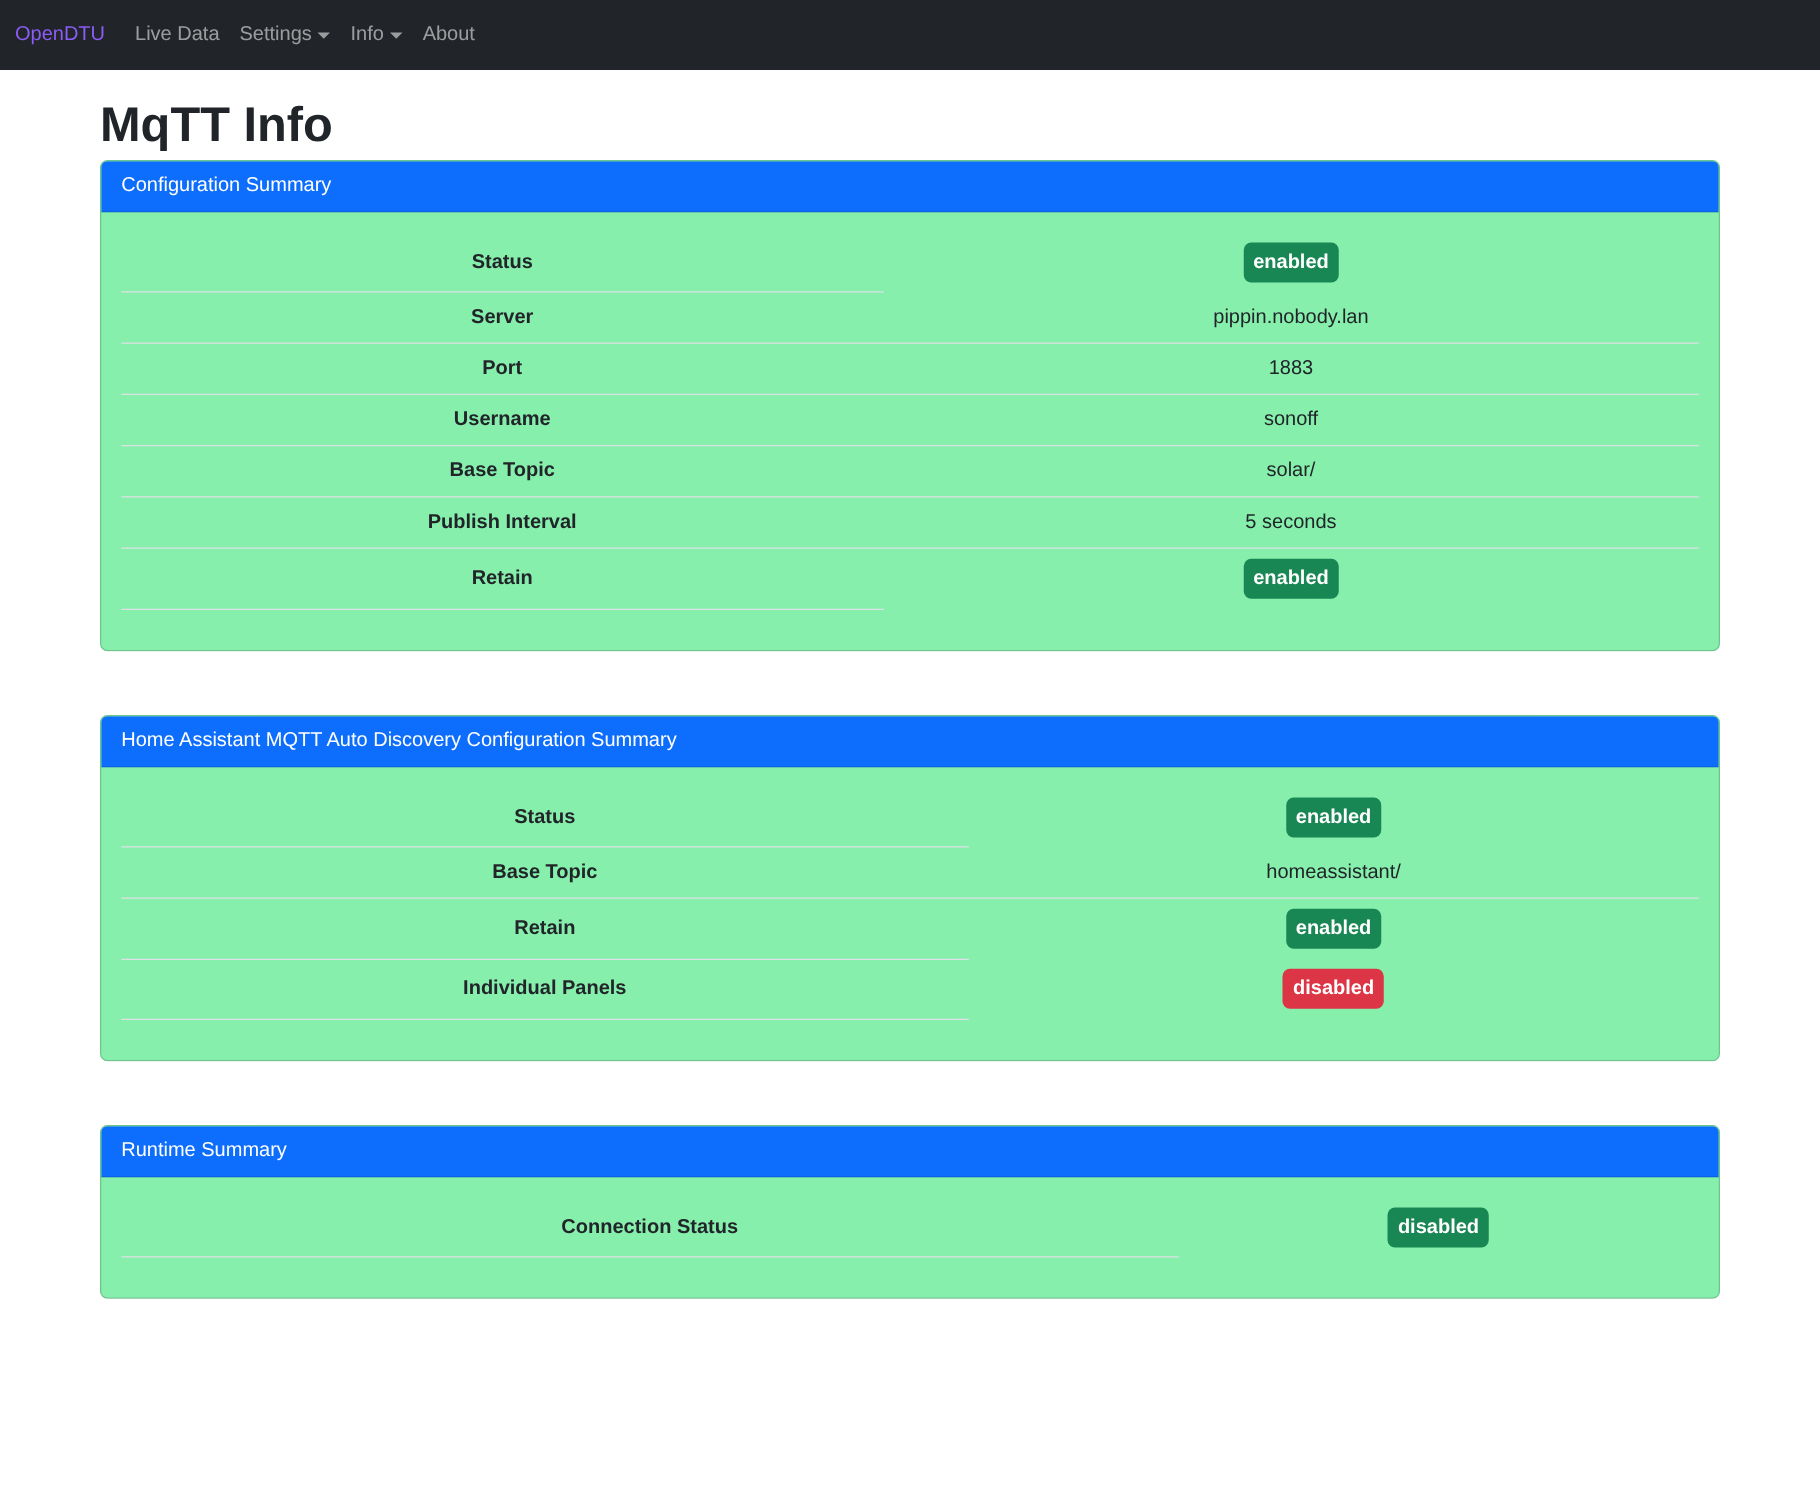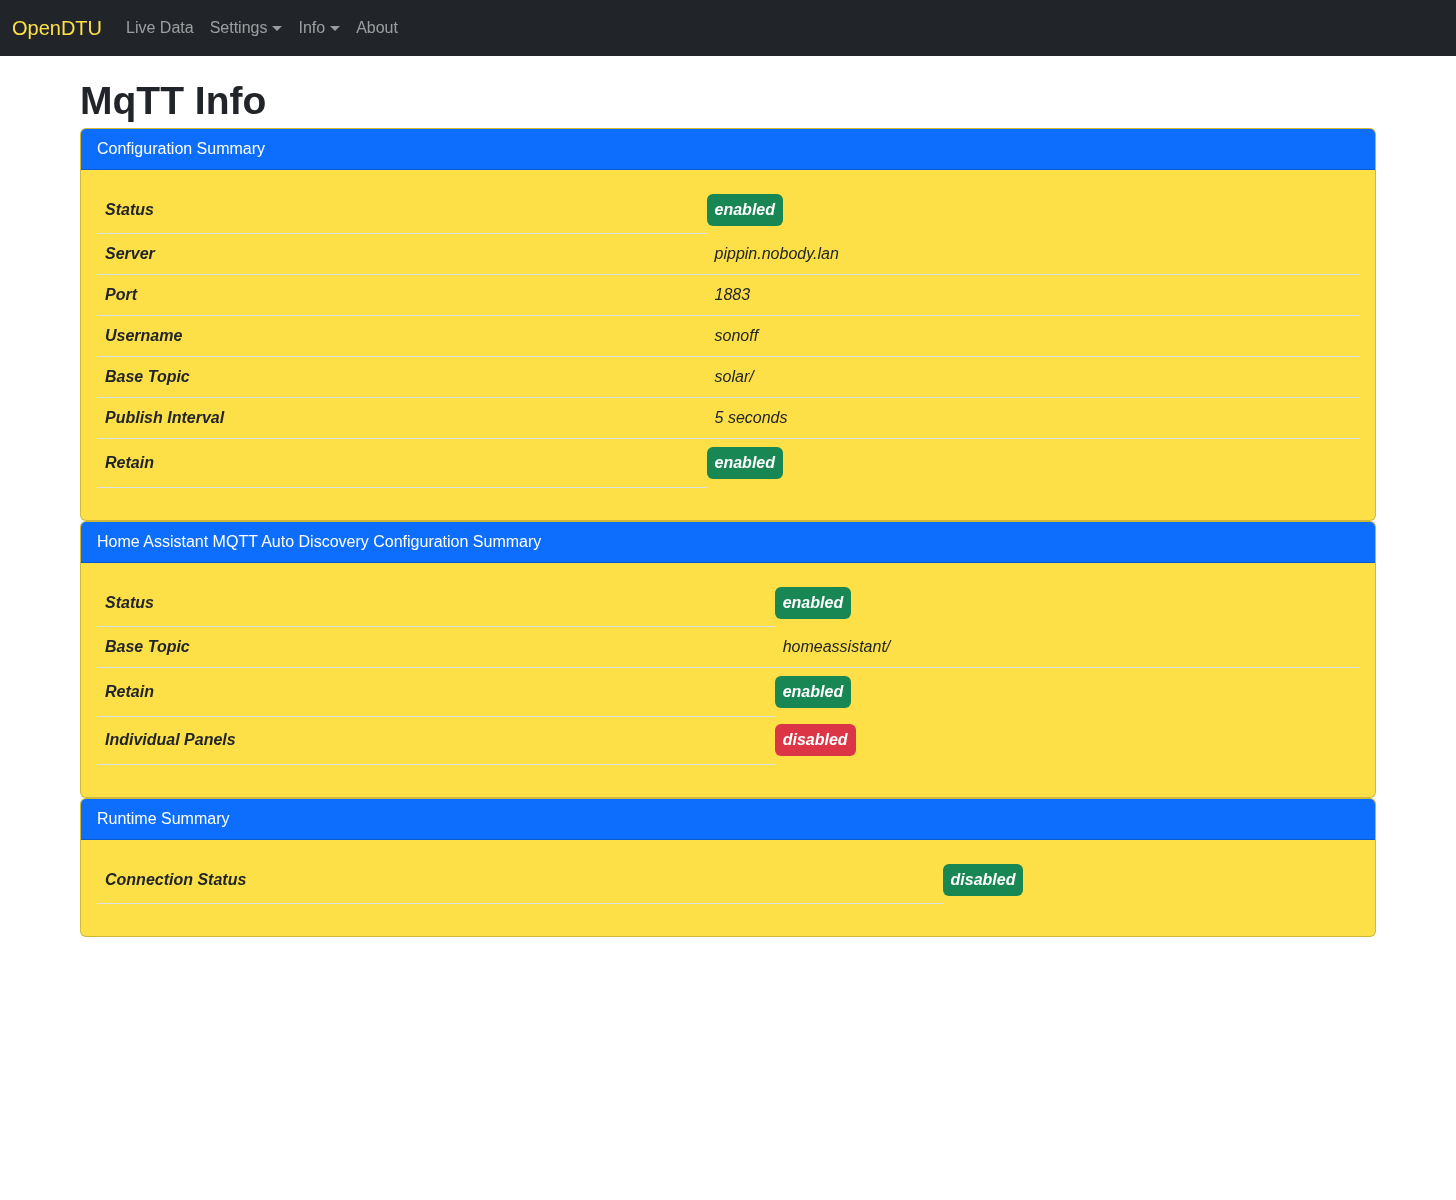--- a/index.html
+++ b/index.html
@@ -15,22 +15,22 @@
 
   
   .navbar {
     background: var(--navbar_bg, #212529);
     height: 56px;
     display: flex;
     align-items: center;
     padding: 0 12px;
   }
   .navbar-brand {
-    color: #fde047;
-    font-size: 20px;
+    color: #8b5cf6;
+    font-size: 16px;
     line-height: 1.5;
     margin-right: 16px;
     text-decoration: none;
     white-space: nowrap;
     cursor: pointer;
   }
   .navbar-nav {
     display: flex;
     list-style: none;
     margin: 0;
@@ -65,43 +65,43 @@
     font-size: 39px;
     font-weight: 700;
     line-height: 1.2;
     margin: 22px 0 3px 0;
   }
 
   
   .card {
     border: 1px solid rgba(0,0,0,0.175);
     border-radius: 6px;
-    background: #fde047;
+    margin-bottom: 51px;
+    background: #86efac;
   }
   .card-header {
     background: var(--primary, #0d6efd);
     color: #ffffff;
     padding: 8px 16px;
     border-radius: 5px 5px 0 0;
     border-bottom: 1px solid rgba(0,0,0,0.175);
   }
   .card-body { padding: 16px; }
 
   
   table.info-table {
     width: 100%;
     border-collapse: collapse;
     table-layout: fixed;
     margin-bottom: 16px;
   }
   .info-table th,
   .info-table td {
-    text-align: left;
+    text-align: center;
     vertical-align: middle;
-    font-style: italic;
   }
   .info-table th {
     font-weight: bold;
     padding: 8px;
     border-bottom: 1px solid #dee2e6;
   }
   .info-table td.value-cell {
     padding: 8px;
     border-bottom: 1px solid #dee2e6;
   }

